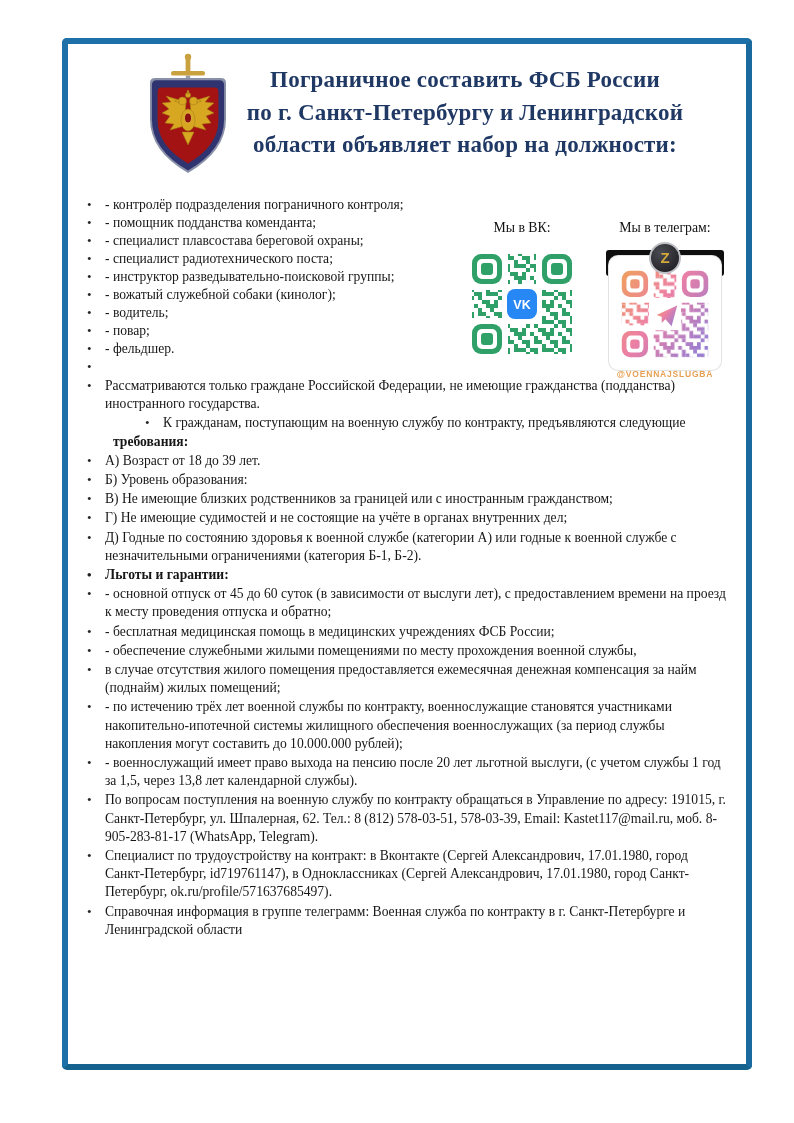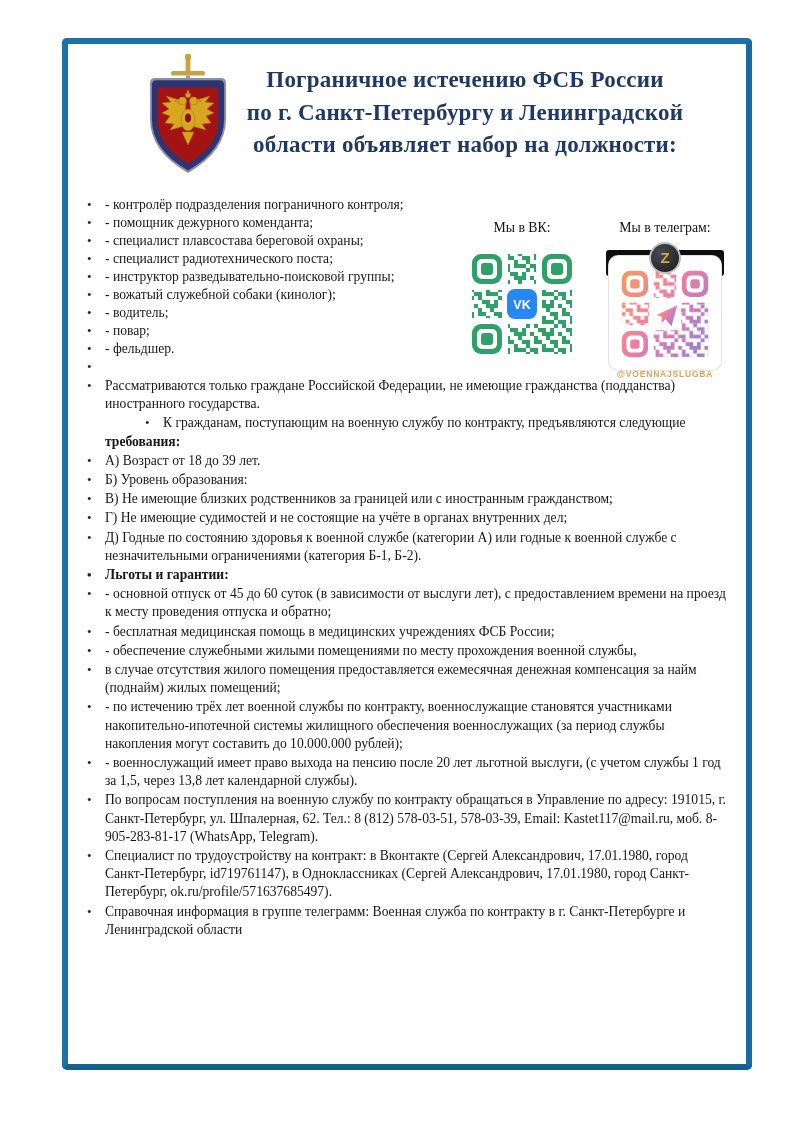--- a/index.html
+++ b/index.html
@@ -34,21 +34,21 @@
   ul.blist li::before {
     content:"\2022"; position:absolute; left:1px; top:0;
     font-size:13px; color:#222;
   }
   ul.positions { width:372px; }
   ul.positions li { line-height:18.0px; margin-top:0; }
   li.empty { min-height:18px; }
   li.gap { margin-top:15px; }
   li.bold { font-weight:bold; }
   li.intro { text-indent:58px; }
-  li.intro b { font-weight:bold; }
+  li.intro b { font-weight:bold;margin-left:8px; }
   
   .qr-area { position:absolute; top:24px; right:6px; display:flex; gap:28px; }
   .qr-col { text-align:center; }
   .qr-label { font-size:13.8px; margin-bottom:8px; color:#111; }
   .qr-vk svg { width:112px; height:112px; display:block; margin:12px auto 0; }
   .tg-wrap { position:relative; width:118px; height:128px; margin-top:2px; }
   .tg-bar { position:absolute; top:6px; left:0; width:118px; height:26px; background:#0e0e0e; border-radius:3px; }
   .tg-card {
     position:absolute; top:12px; left:3px; width:112px; height:114px;
     background:#fff; border-radius:9px; box-shadow:0 0 0 1px #e3e3e3;
@@ -99,21 +99,21 @@
             <circle cx="53.5" cy="51" r="4"></circle>
             <path d="M38.8,49.2 l-4.4,1.8 4.4,1.8 z"></path>
             <path d="M57.2,49.2 l4.4,1.8 -4.4,1.8 z"></path>
             <circle cx="48" cy="45" r="2.6"></circle>
             <rect x="47.2" y="40.6" width="1.6" height="3.4"></rect>
             <ellipse cx="48" cy="68" rx="3.6" ry="5" fill="#8c1111" stroke="#e3c04a" stroke-width="0.8"></ellipse>
           </g>
         </svg>
       </div>
       <h1 class="title">
-        <span>Пограничное истечению ФСБ России</span><br>
+        <span>Пограничное составить ФСБ России</span><br>
         <span>по г. Санкт-Петербургу и Ленинградской</span><br>
         <span>области объявляет набор на должности:</span>
       </h1>
     </div>
 
     <div class="bodyarea">
 
       <div class="qr-area">
         <div class="qr-col">
           <div class="qr-label">Мы в ВК:</div>
@@ -222,21 +222,21 @@
               </svg>
               <div class="tg-handle">@VOENNAJSLUGBA</div>
             </div>
             <div class="tg-z">Z</div>
           </div>
         </div>
       </div>
 
       <ul class="blist positions">
         <li>- контролёр подразделения пограничного контроля;</li>
-        <li>- помощник дежурного коменданта;</li>
+        <li>- помощник подданства коменданта;</li>
         <li>- специалист плавсостава береговой охраны;</li>
         <li>- специалист радиотехнического поста;</li>
         <li>- инструктор разведывательно-поисковой группы;</li>
         <li>- вожатый служебной собаки (кинолог);</li>
         <li>- водитель;</li>
         <li>- повар;</li>
         <li>- фельдшер.</li>
         <li class="empty"></li>
       </ul>
 

